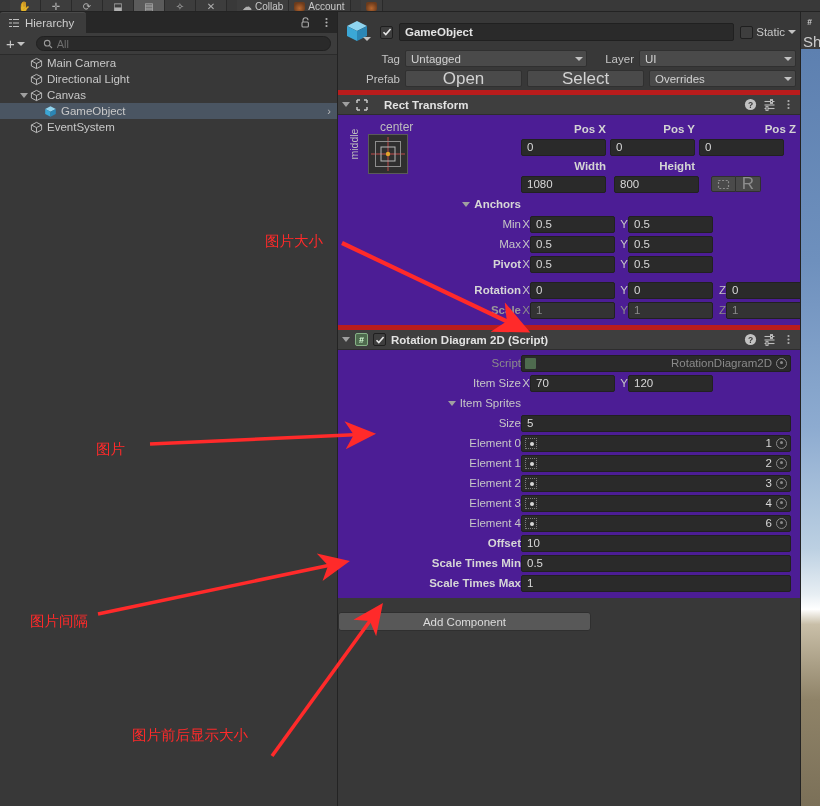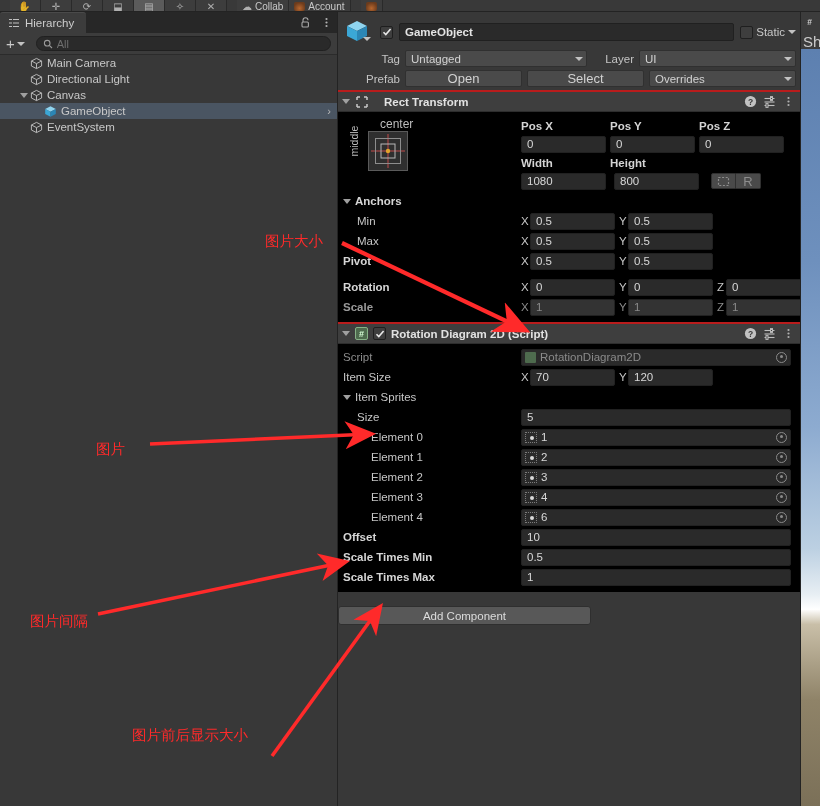--- a/index.html
+++ b/index.html
@@ -146,34 +146,34 @@
   }
   .dropdown .dd-txt { flex: 1; overflow: hidden; white-space: nowrap; }
   .dd-caret {
     width: 0; height: 0; border-left: 4px solid transparent;
     border-right: 4px solid transparent; border-top: 4.5px solid #c2c2c2;
     margin-left: 3px; flex: 0 0 8px;
   }
   .btn-flat {
     height: 17px; background: #4a4a4a; border: 1px solid #303030;
     border-radius: 2px; display: flex; align-items: center;
-    justify-content: center; color: #d2d2d2; font-size: 13px; cursor: pointer;
+    justify-content: center; color: #d2d2d2; font-size: 17px; cursor: pointer;
   }
 
   
-  .comp { background: #000000; border-top: 2px solid #b91c1c; }
+  .comp { background: #4c1d95; border-top: 5px solid #b91c1c; }
   .comp-head {
     height: 20px; background: #3e3e3e; border-bottom: 1px solid #2d2d2d;
     display: flex; align-items: center; gap: 5px; padding: 0 5px 0 4px;
   }
   .comp-title { color: #e2e2e2; font-weight: bold; font-size: 11.5px; flex: 1; }
   .comp-head-icons { display: flex; align-items: center; gap: 6px; }
   .comp-body { padding: 3px 5px 5px 5px; }
 
-  .prow { display: flex; align-items: center; height: 20px; gap: 0; }
+  .prow { display: flex; align-items: center; height: 20px; gap: 0; text-align: right; }
   .pname {
     width: 178px; color: #c6c6c6; font-size: 11.5px; flex: 0 0 178px;
     white-space: nowrap; overflow: hidden;
   }
   .pname.dim { color: #8c8c8c; }
   .pname.bold { color: #d6d6d6; font-weight: bold; }
   .pname.ind1 { padding-left: 14px; }
   .pname.ind2 { padding-left: 28px; }
   .pname .tri { display: inline-block; vertical-align: 1px; margin-right: 4px; }
   .fields { display: flex; align-items: center; gap: 0; flex: 1; }
@@ -514,21 +514,21 @@
                   <circle cx="19" cy="19" r="2.2" fill="#e2a32c"></circle>
                 </svg>
               </div>
             </div>
 
             <div style="flex:1">
               <div class="prow" style="height:17px">
                 <div class="fields">
                   <span class="w85" style="color:#d4d4d4;font-weight:bold">Pos X</span>
                   <span class="w85" style="color:#d4d4d4;font-weight:bold;margin-left:4px">Pos Y</span>
-                  <span class="w85" style="color:#d4d4d4;font-weight:bold;margin-left:4px">Pos Z</span>
+                  <span class="w85" style="color:#d4d4d4;font-weight:bold;margin-left:16px">Pos Z</span>
                 </div>
               </div>
               <div class="prow" style="height:20px">
                 <div class="fields">
                   <div class="num w85">0</div>
                   <div class="num w85" style="margin-left:4px">0</div>
                   <div class="num w85" style="margin-left:4px">0</div>
                 </div>
               </div>
               <div class="prow" style="height:17px">

